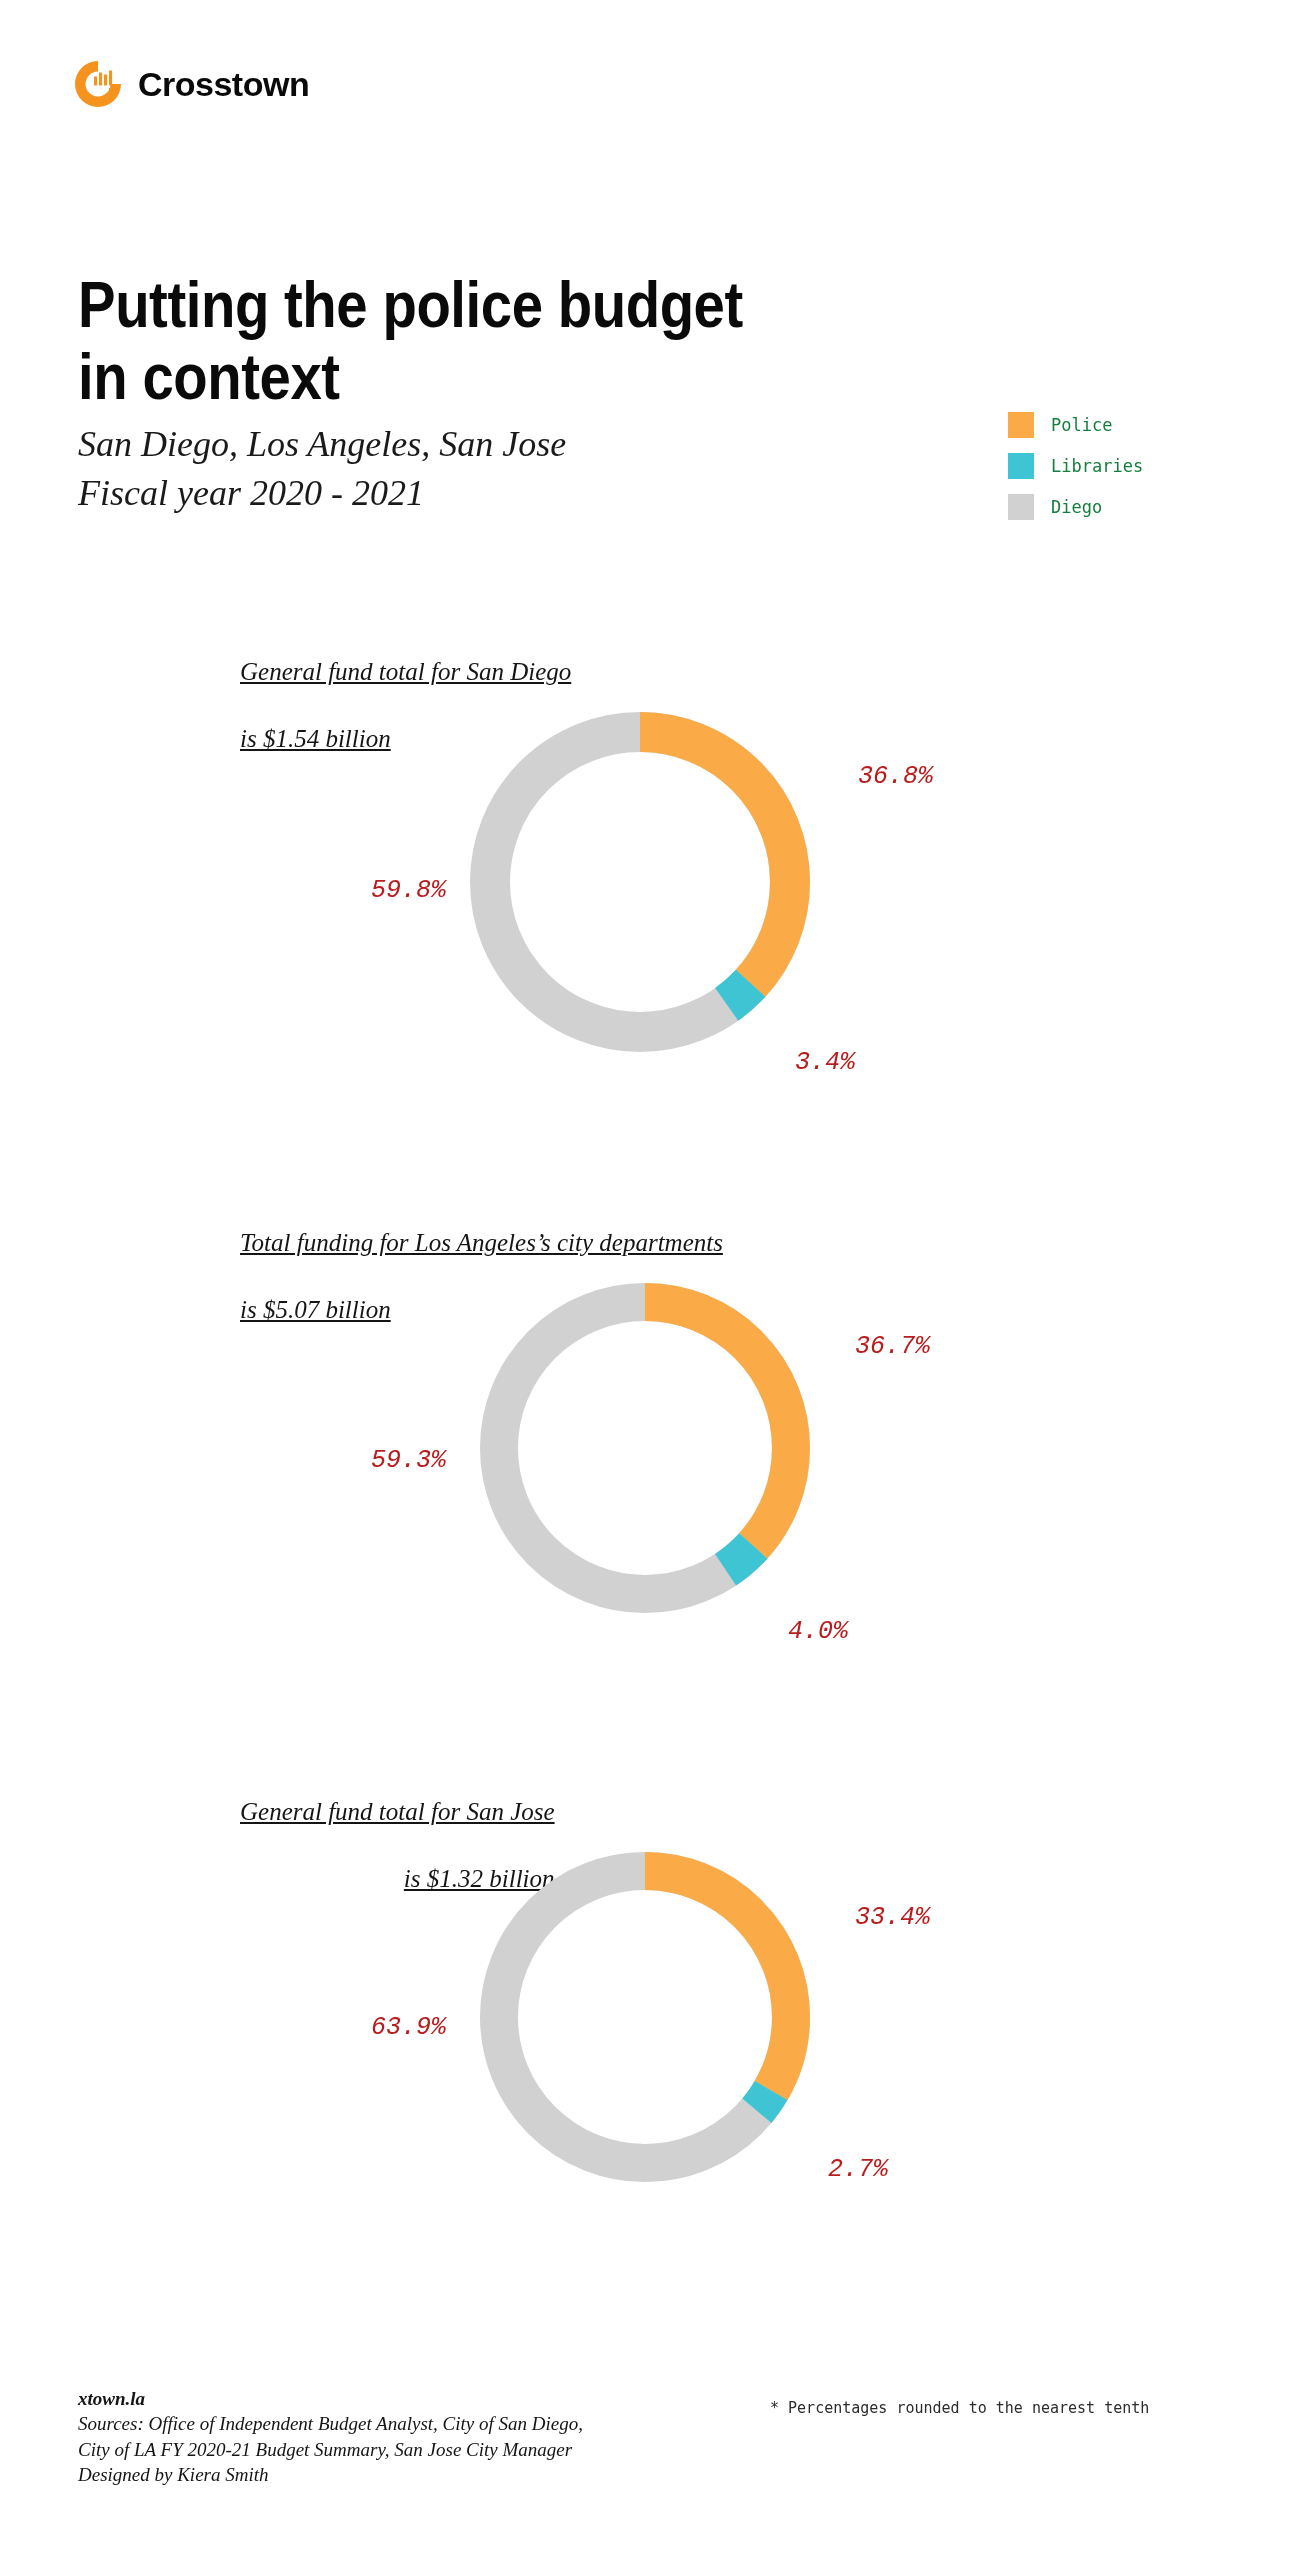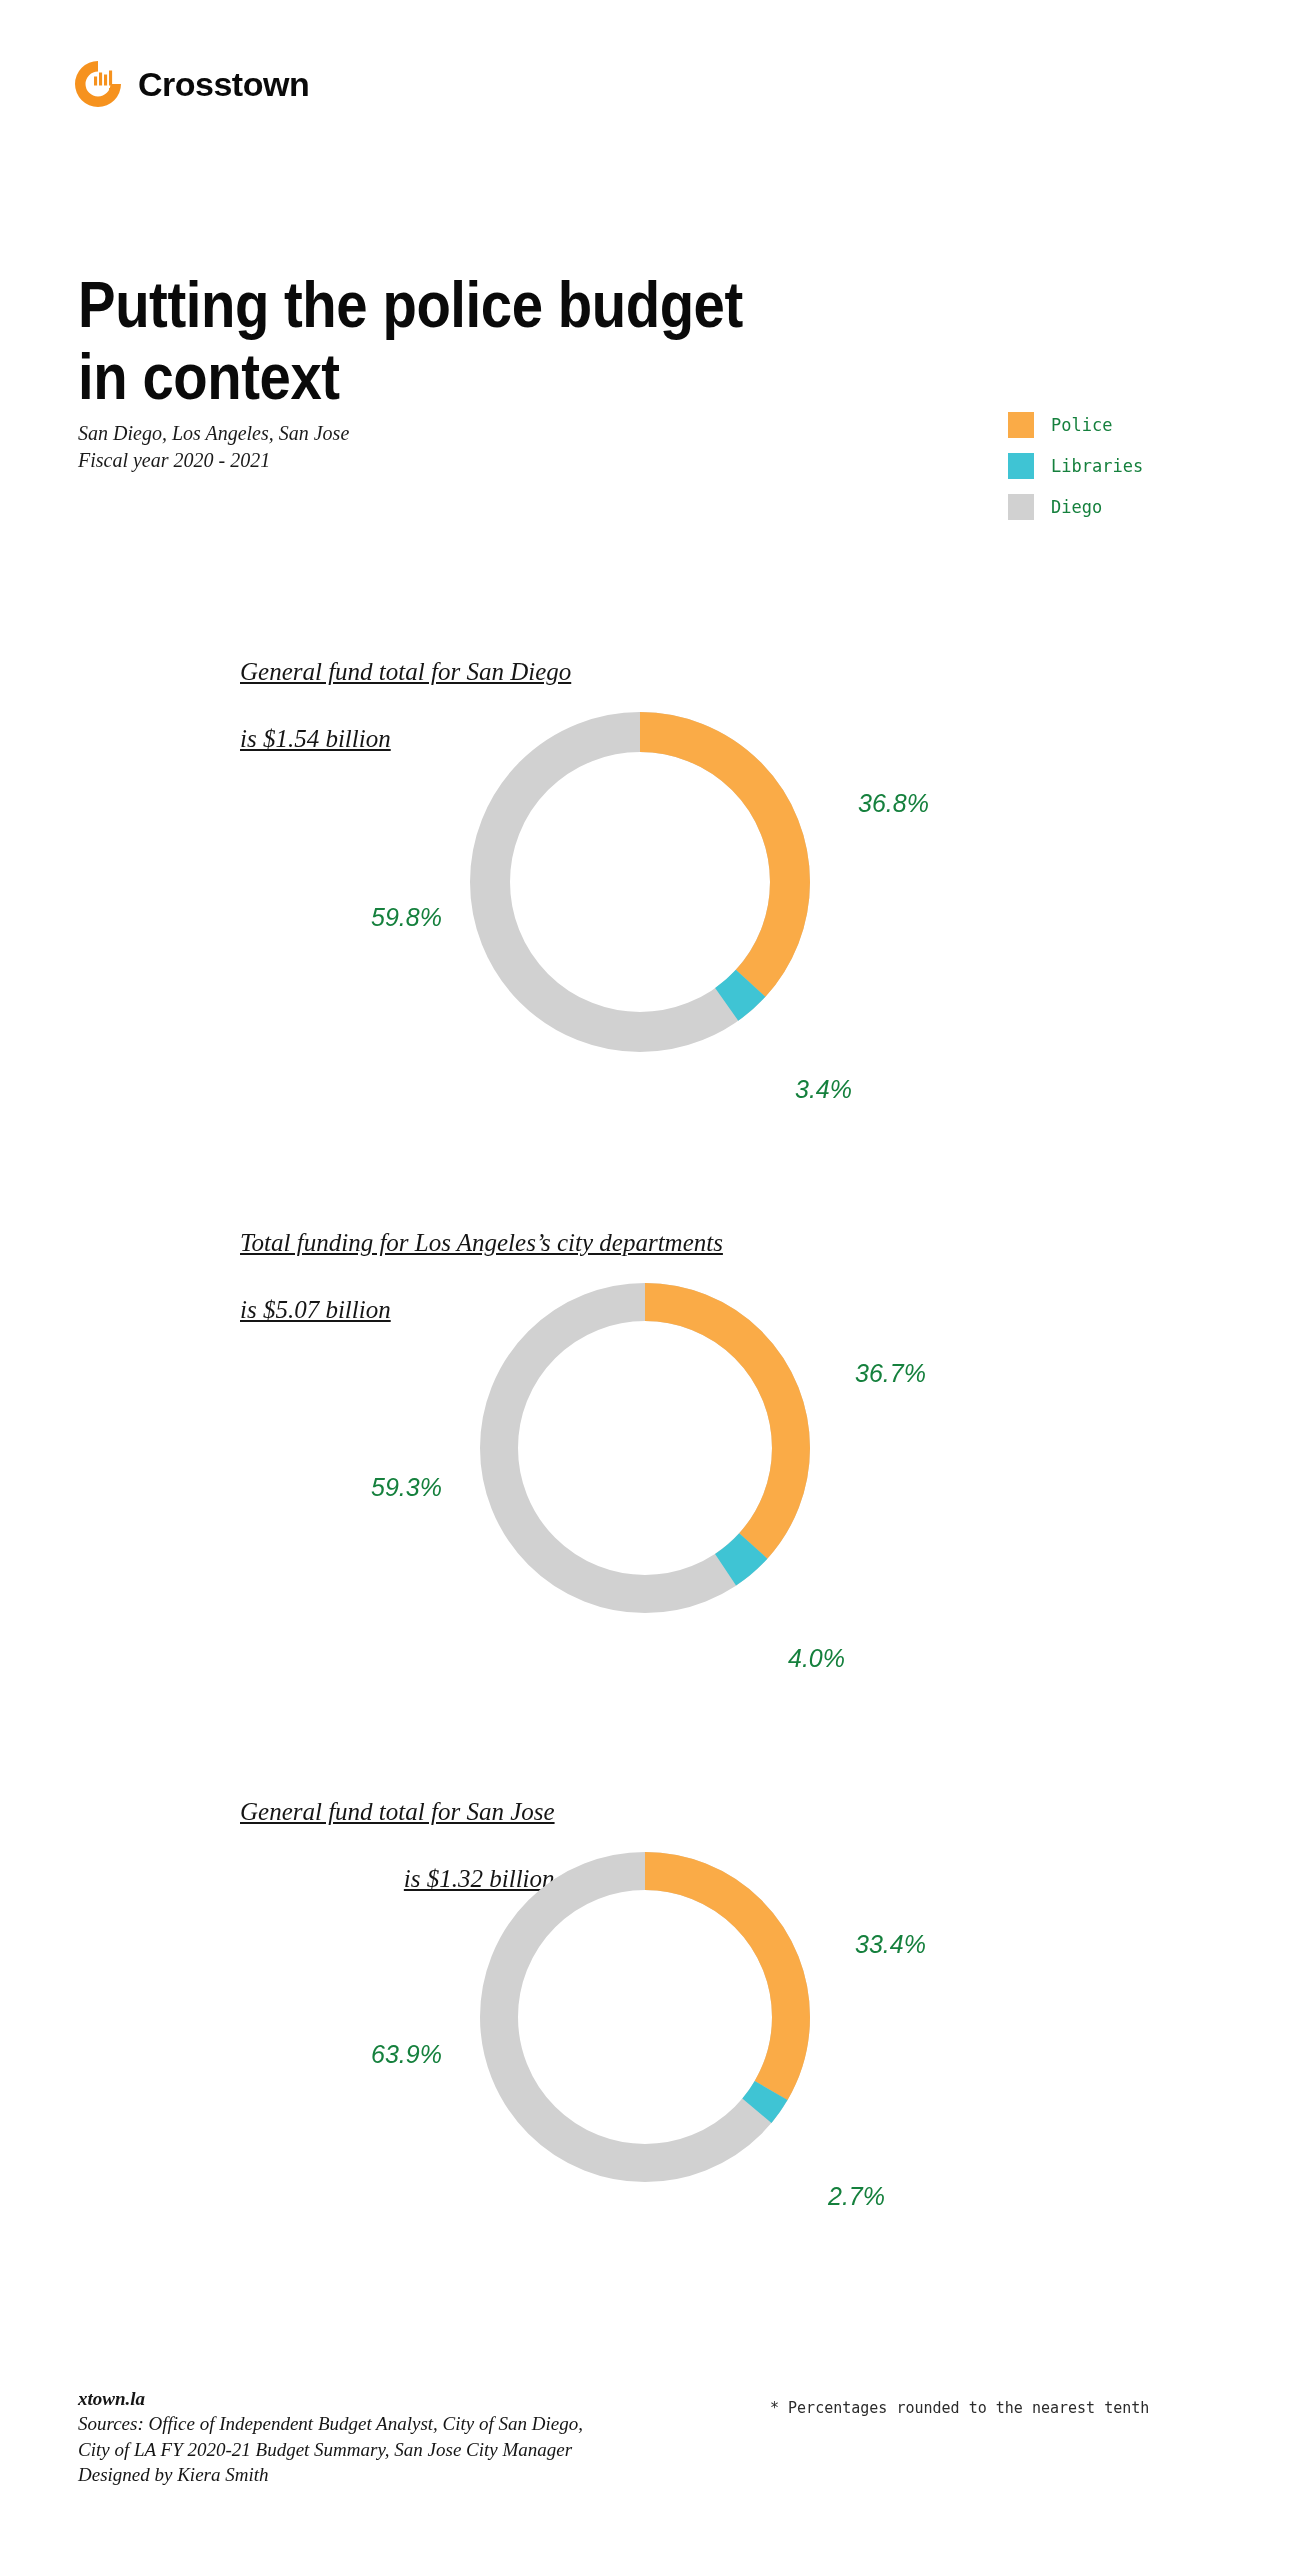--- a/index.html
+++ b/index.html
@@ -50,21 +50,21 @@
     transform-origin: left top;
   }
 
   
   .subtitle {
     position: absolute;
     left: 78px;
     top: 420px;
     font-family: "Liberation Serif", "DejaVu Serif", serif;
     font-style: italic;
-    font-size: 20px;
+    font-size: 36px;
     line-height: 1.35;
     color: #1a1a1a;
   }
 
   
   .legend {
     position: absolute;
     left: 1008px;
     top: 412px;
   }
@@ -97,26 +97,25 @@
     line-height: 1.33;
     color: #151515;
     white-space: pre-line;
     text-decoration: underline;
   }
   .donut-wrap { position: absolute; }
   .donut-wrap svg { display: block; }
 
   .pct {
     position: absolute;
-    font-family: Liberation Sans, sans-serif;
+    font-family: Liberation Mono, monospace;
     font-style: italic;
     font-size: 25px;
-    color: #15803d;
+    color: #b91c1c;
     white-space: nowrap;
-    margin-top: 27px;
   }
 
   
   .footer-left {
     position: absolute;
     left: 78px;
     top: 2386px;
     font-family: "Liberation Serif", "DejaVu Serif", serif;
     font-style: italic;
     font-size: 19px;

